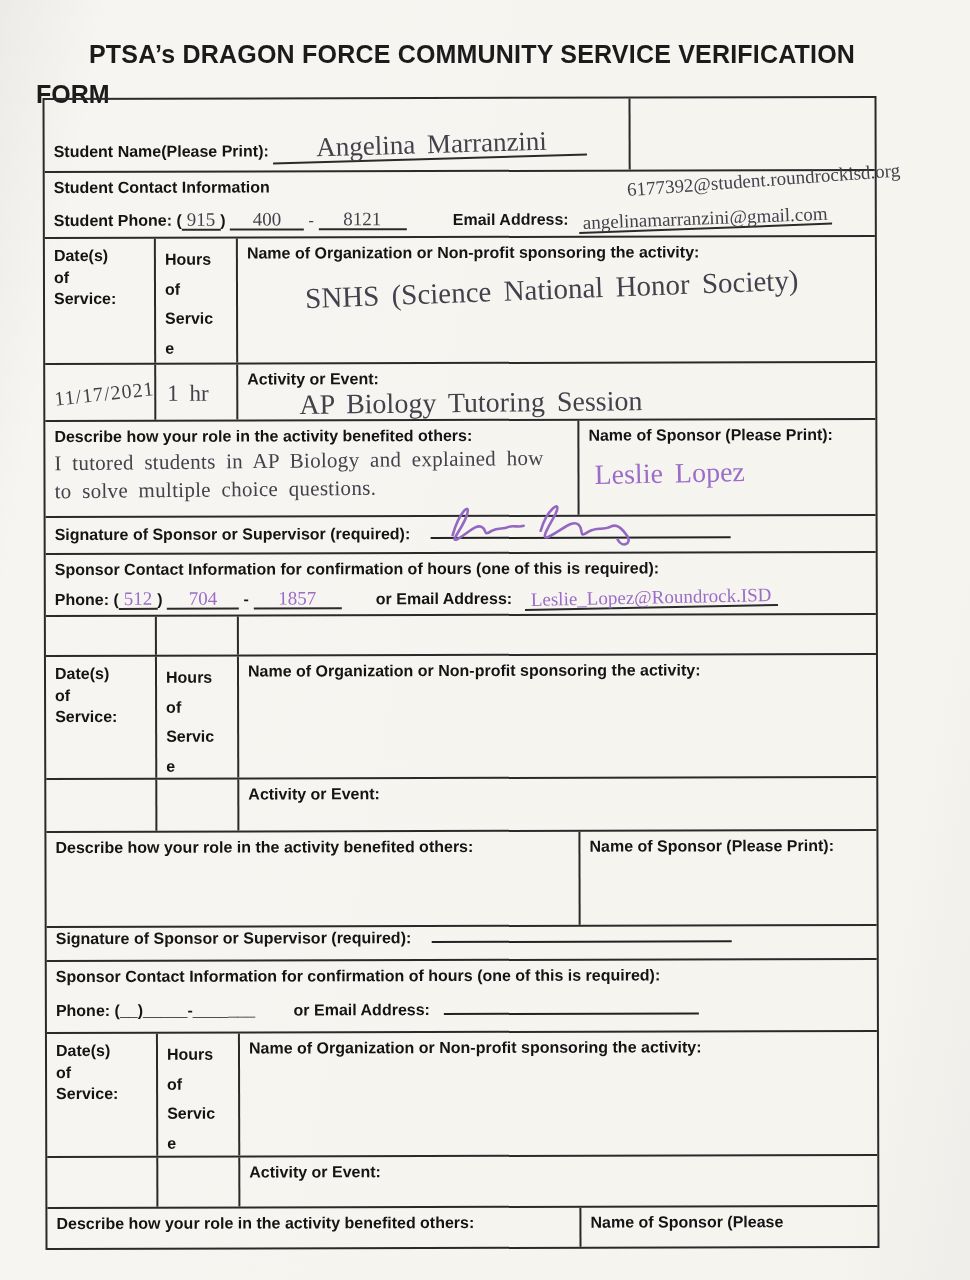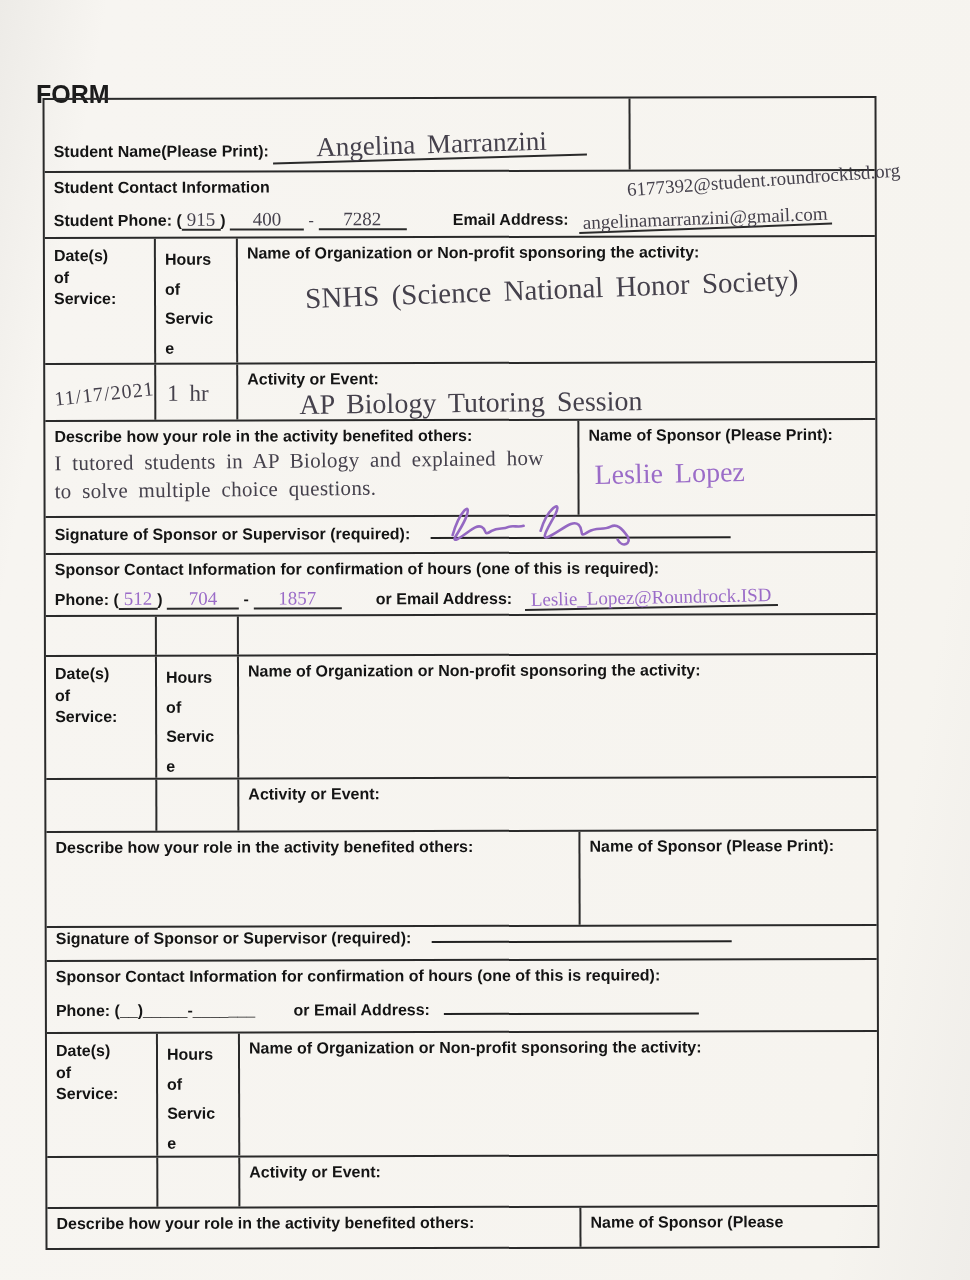--- a/index.html
+++ b/index.html
@@ -63,41 +63,42 @@
 
   .sponsor-phone-line { margin-top:10px; white-space:nowrap; }
   .spe { font-size:19px; transform:rotate(-1deg); padding:0 6px; margin-left:8px; }
   .blank-line { display:inline-block; width:255px; border-bottom:2px solid #222; height:14px; margin-left:10px; }
 </style>
 </head>
 <body>
 
 <div class="page">
 
+  <div class="title-l1">PTSA’s DRAGON FORCE COMMUNITY SERVICE VERIFICATION</div>
   <div class="title-l2">FORM</div>
 
   <div class="ftable">
 
     <div class="row r1">
       <div class="cell cdiv w-name align-bottom">
         <span class="lbl">Student Name(Please Print):</span>
         <span class="hw useg name-hw">Angelina Marranzini</span>
       </div>
     </div>
 
     <div class="row r2">
       <div class="cell" style="width:100%">
         <div class="lbl">Student Contact Information</div>
         <div class="hw school-email">6177392@student.roundrockisd.org</div>
         <div class="phone-line">
           <span class="lbl">Student Phone:</span>
           <span class="lbl">(</span><span class="hw ph-d useg">915</span><span class="lbl">)</span>
           <span class="hw ph-d useg" style="min-width:64px">400</span>
           <span class="hw">-</span>
-          <span class="hw ph-d useg" style="min-width:78px">7282</span>
+          <span class="hw ph-d useg" style="min-width:78px">8121</span>
           <span class="lbl" style="margin-left:42px">Email Address:</span>
           <span class="hw useg personal-email">angelinamarranzini@gmail.com</span>
         </div>
       </div>
     </div>
 
     <div class="row r3">
       <div class="cell cdiv w-date">
         <span class="lbl preline date-lbl">Date(s)
 of

